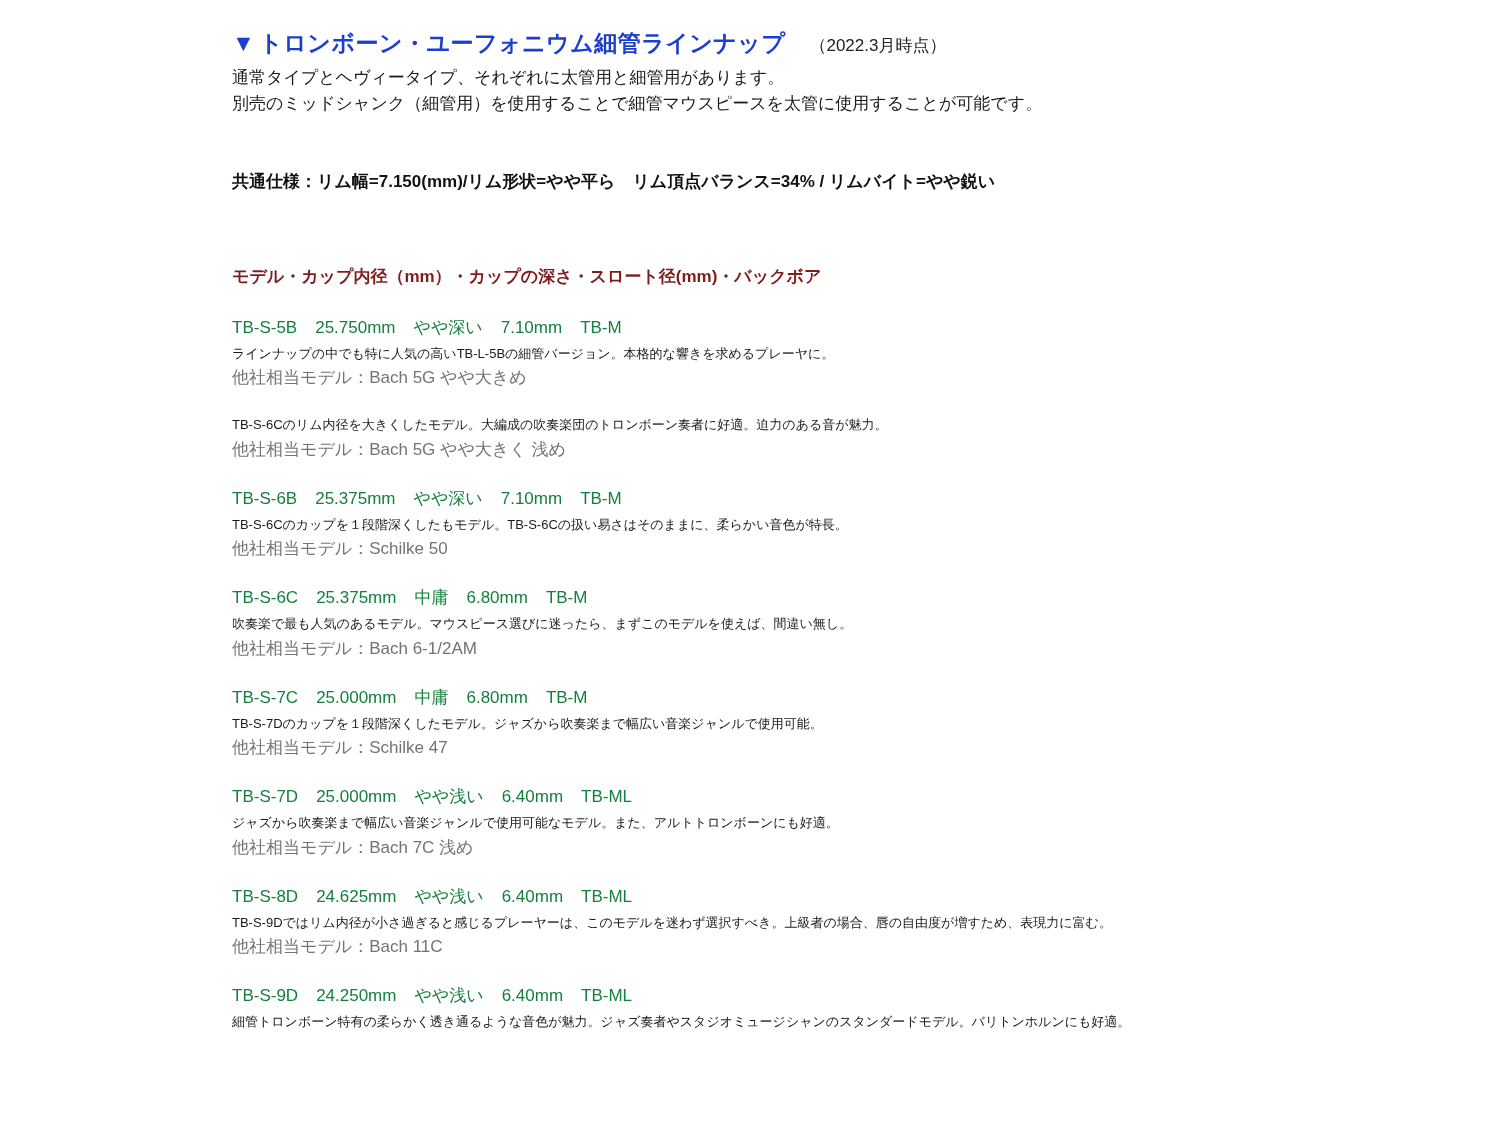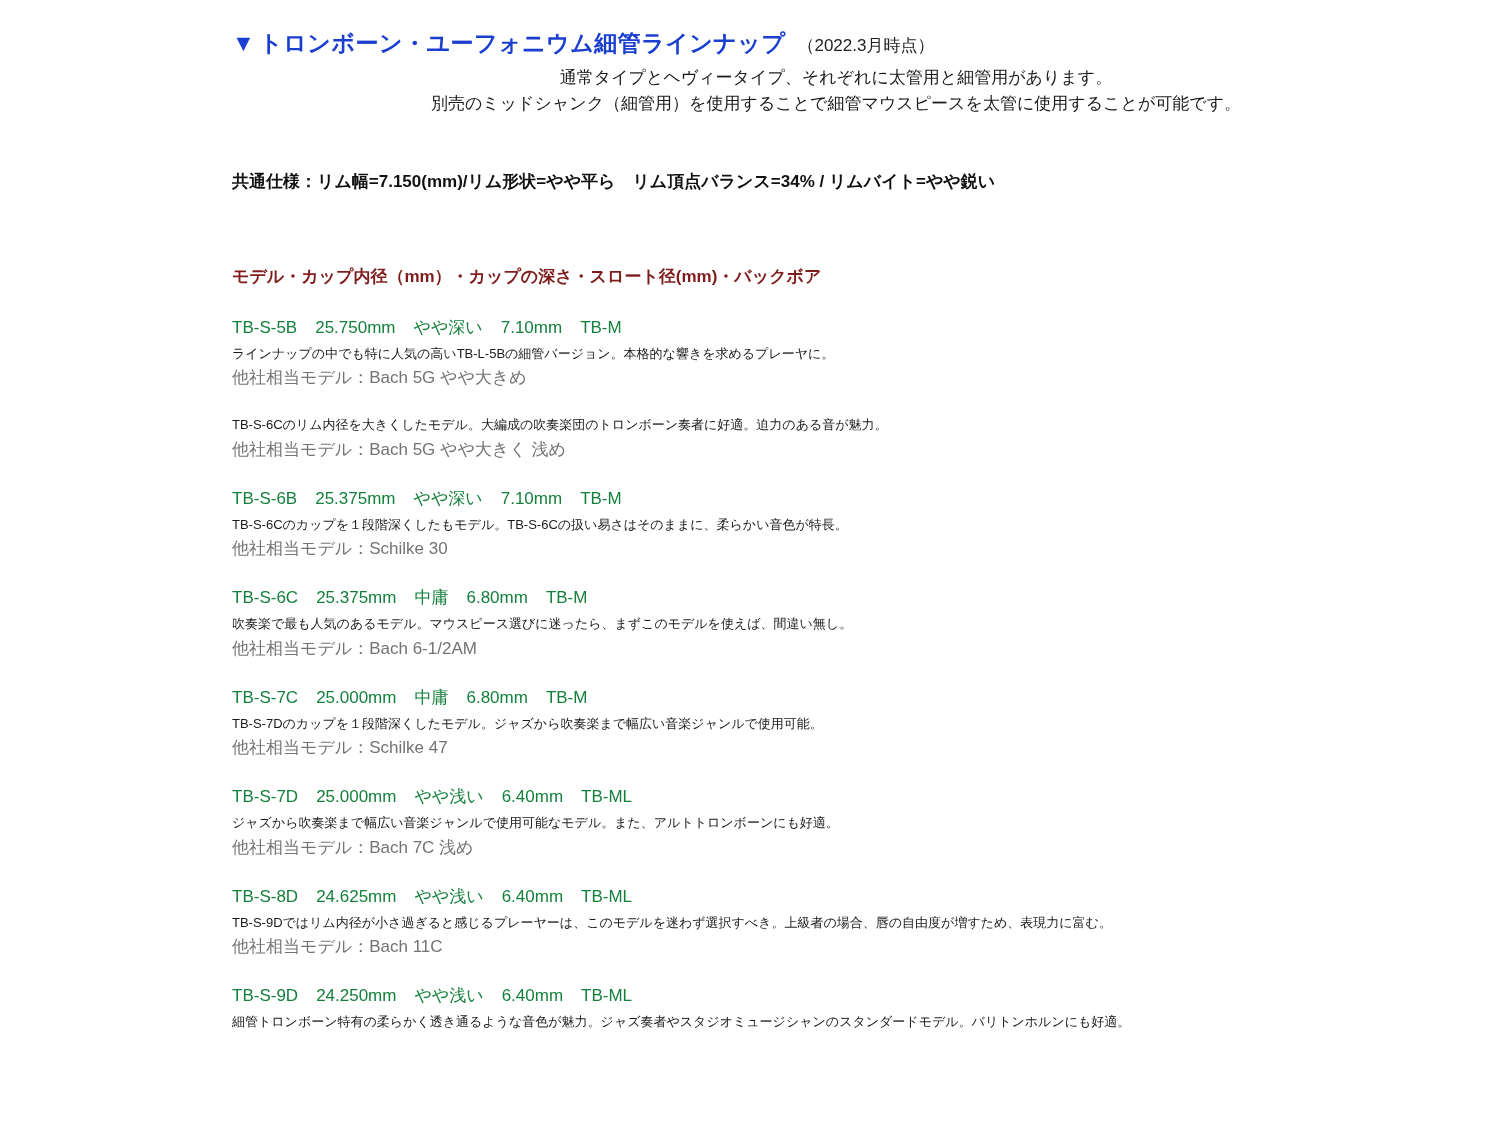--- a/index.html
+++ b/index.html
@@ -30,31 +30,30 @@
   .title-main {
     color: #1a3fd0;
     font-weight: bold;
     font-size: 23px;
     letter-spacing: 0.5px;
     white-space: nowrap;
   }
   .title-date {
     color: #222;
     font-size: 17px;
-    margin-left: 8px;
+    margin-left: 20px;
     white-space: nowrap;
   }
   .intro {
     font-size: 17px;
     line-height: 1.55;
     color: #1a1a1a;
   }
   .intro div {
     white-space: nowrap;
-    text-align: center;
   }
   .common-spec {
     margin-top: 52px;
     font-size: 17px;
     font-weight: bold;
     color: #111;
     white-space: nowrap;
   }
   .section-head {
     margin-top: 72px;
@@ -125,21 +124,21 @@
     <div class="model">
       <div class="model-desc">TB-S-6Cのリム内径を大きくしたモデル。大編成の吹奏楽団のトロンボーン奏者に好適。迫力のある音が魅力。</div>
       <div class="model-equiv">他社相当モデル：Bach 5G やや大きく 浅め</div>
     </div>
 
     <div class="model">
       <div class="model-spec">
         <span>TB-S-6B</span><span class="sp"></span><span>25.375mm</span><span class="sp"></span><span>やや深い</span><span class="sp"></span><span>7.10mm</span><span class="sp"></span><span>TB-M</span>
       </div>
       <div class="model-desc">TB-S-6Cのカップを１段階深くしたもモデル。TB-S-6Cの扱い易さはそのままに、柔らかい音色が特長。</div>
-      <div class="model-equiv">他社相当モデル：Schilke 30</div>
+      <div class="model-equiv">他社相当モデル：Schilke 50</div>
     </div>
 
     <div class="model">
       <div class="model-spec">
         <span>TB-S-6C</span><span class="sp"></span><span>25.375mm</span><span class="sp"></span><span>中庸</span><span class="sp"></span><span>6.80mm</span><span class="sp"></span><span>TB-M</span>
       </div>
       <div class="model-desc">吹奏楽で最も人気のあるモデル。マウスピース選びに迷ったら、まずこのモデルを使えば、間違い無し。</div>
       <div class="model-equiv">他社相当モデル：Bach 6-1/2AM</div>
     </div>
 

